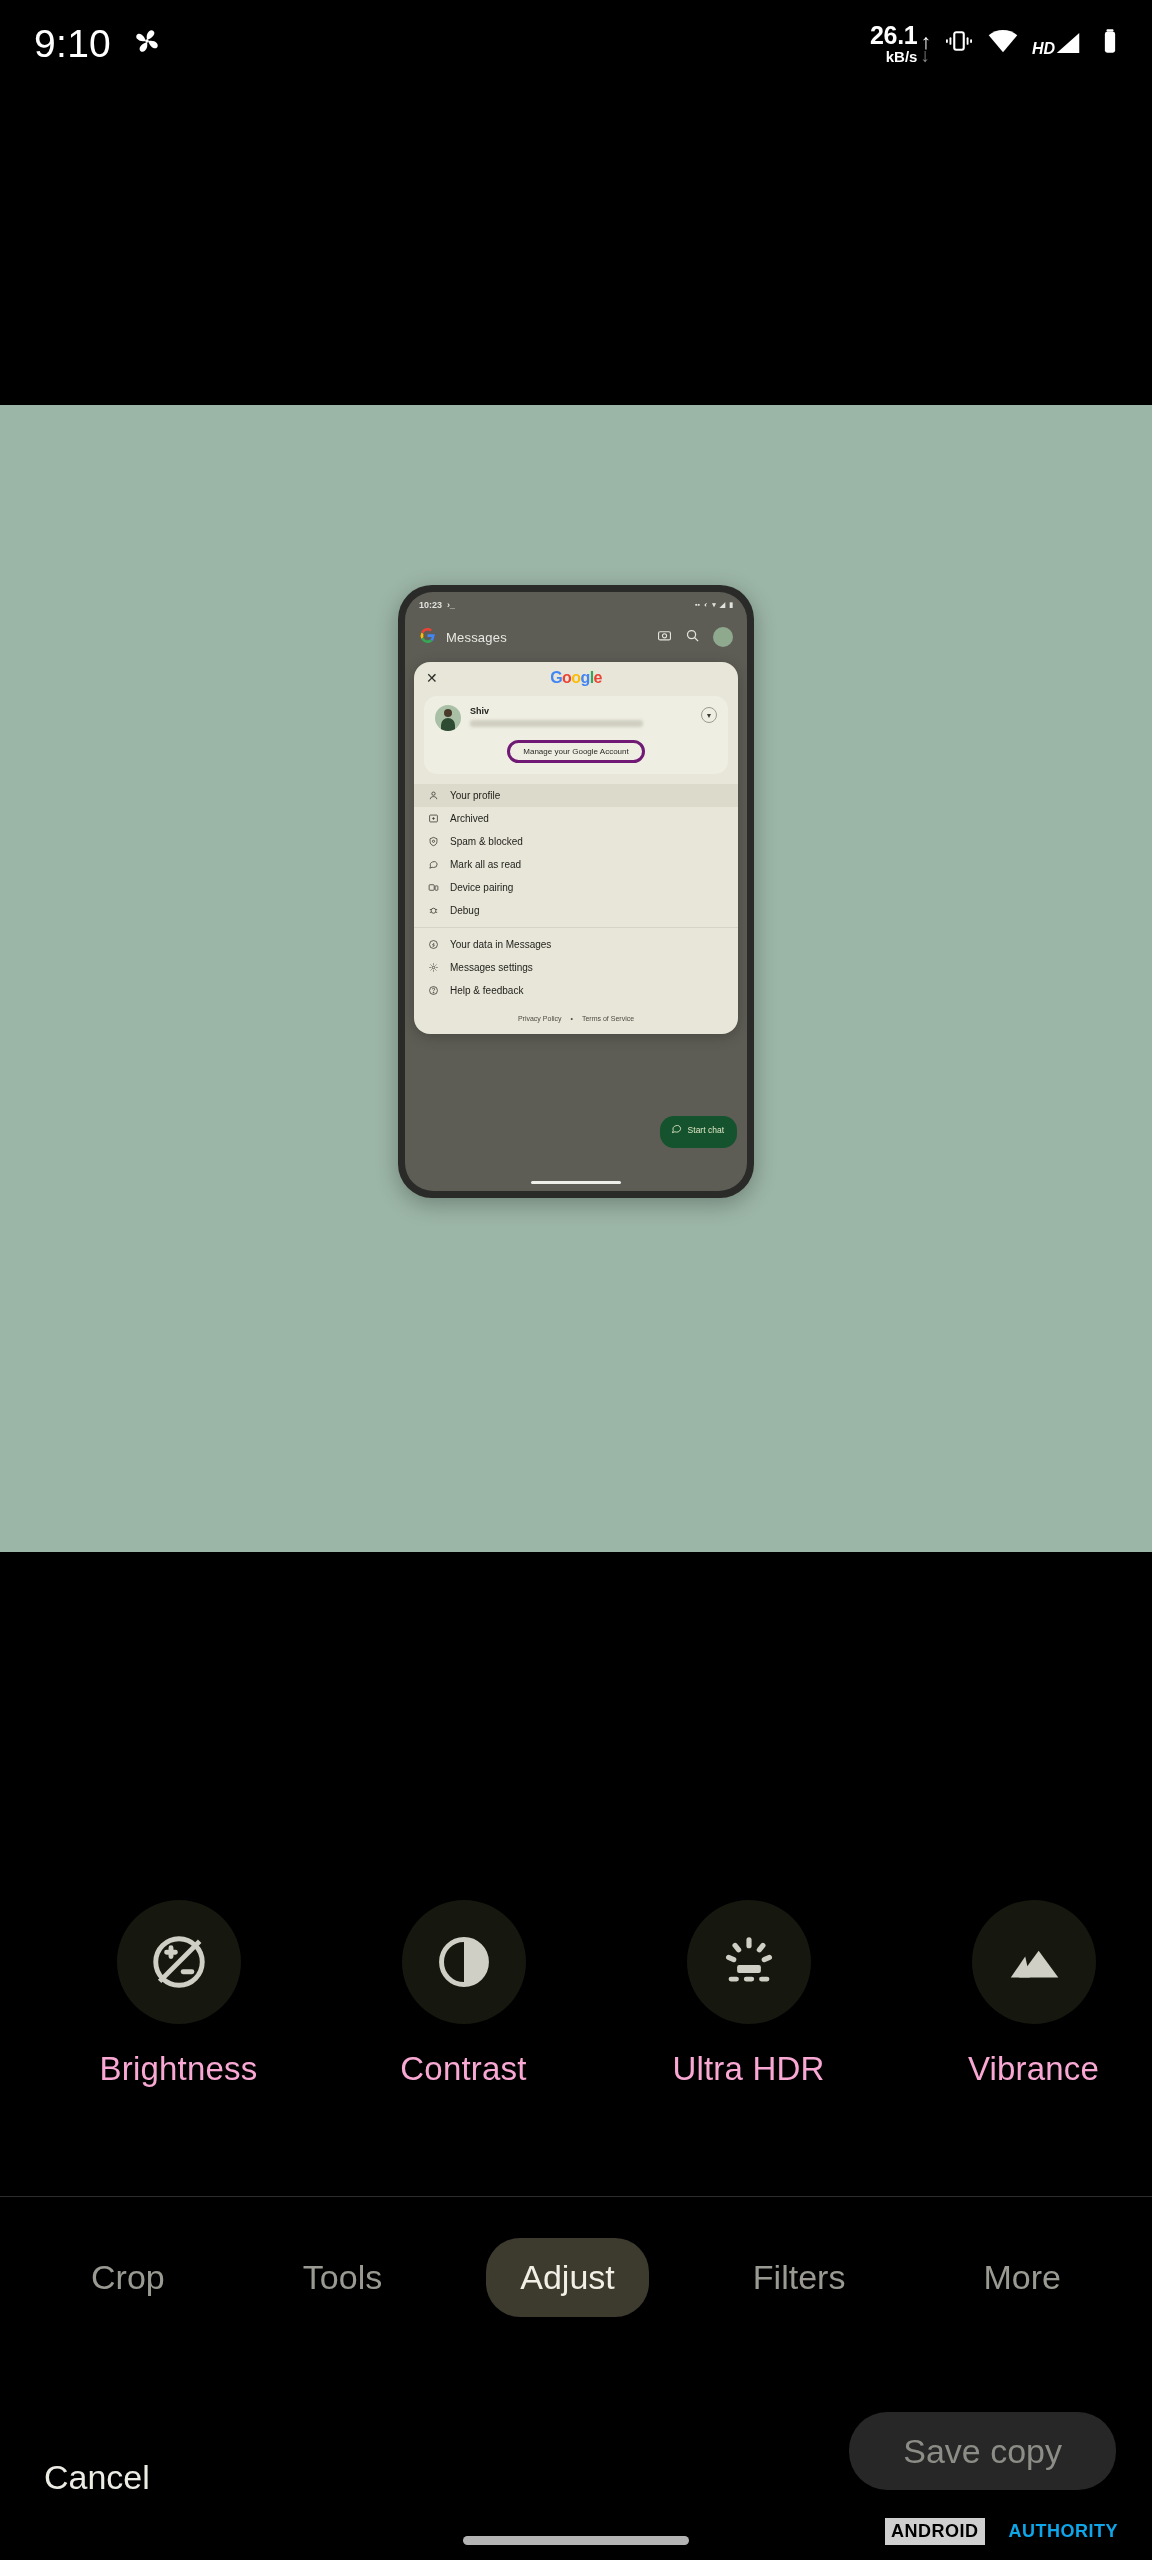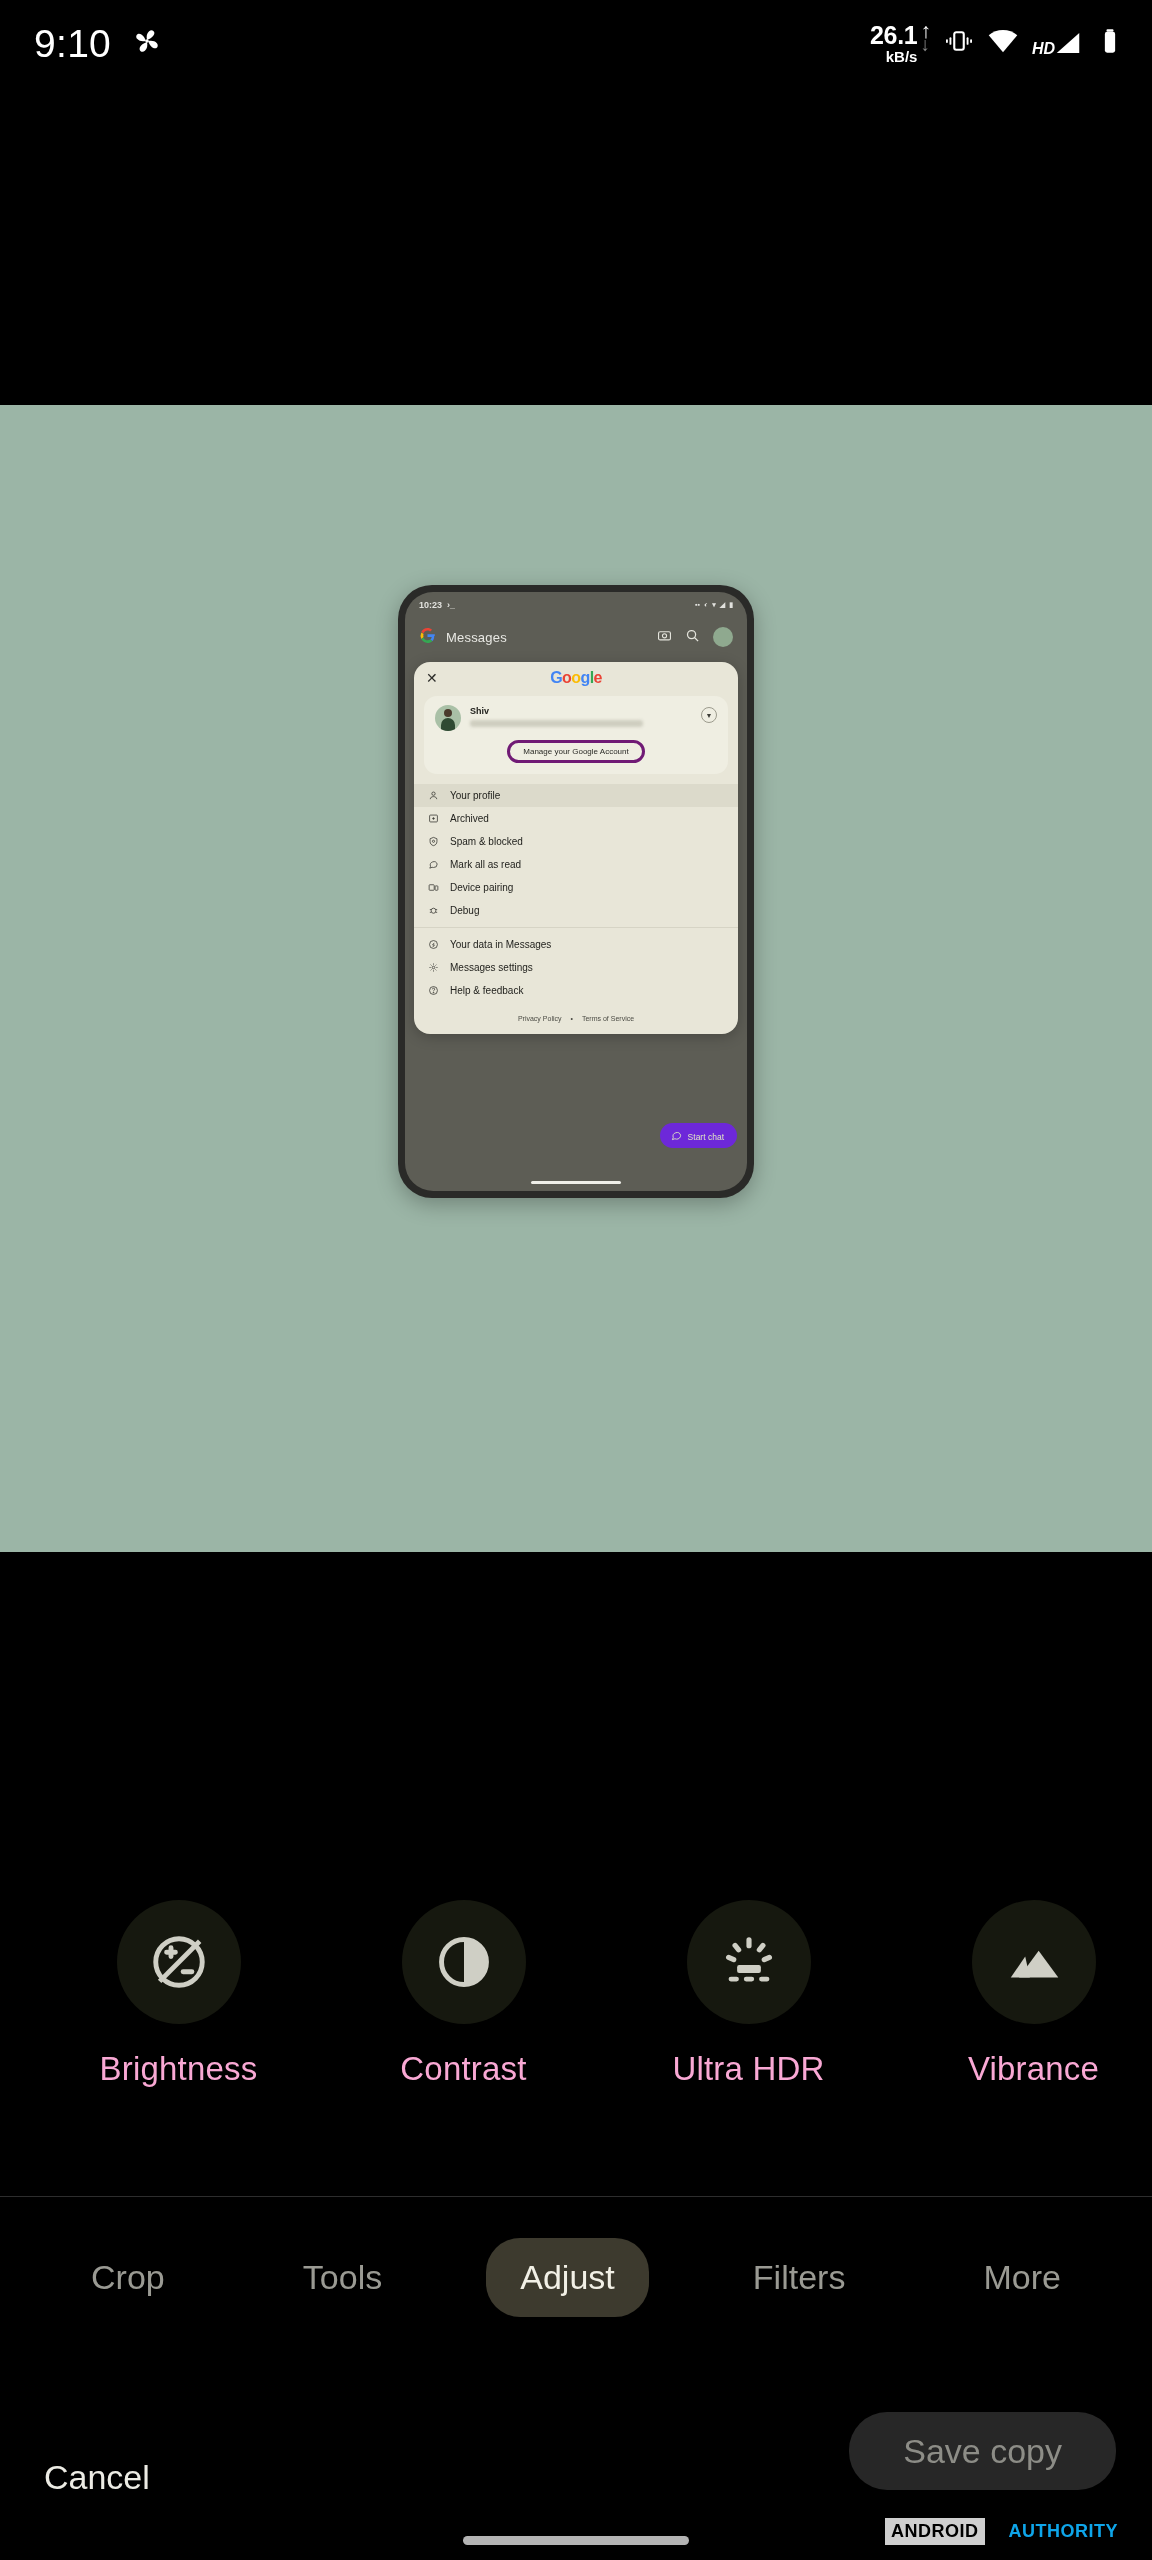--- a/index.html
+++ b/index.html
@@ -15,21 +15,21 @@
   
   .statusbar {
     position:absolute; top:0; left:0; width:1152px; height:86px;
     display:flex; align-items:center; justify-content:space-between;
     padding:0 28px 0 34px;
     color:#ffffff;
   }
   .sb-left { display:flex; align-items:center; gap:20px; }
   .sb-clock { font-size:39px; letter-spacing:0.3px; font-weight:400; line-height:1; }
   .sb-right { display:flex; align-items:center; gap:13px; }
-  .net-speed { display:flex; align-items:flex-start; gap:2px; }
+  .net-speed { display:flex; align-items:flex-end; gap:2px; }
   .net-nums { display:flex; flex-direction:column; align-items:flex-end; line-height:1; }
   .net-val { font-size:25px; font-weight:600; letter-spacing:-0.3px; }
   .net-unit { font-size:15px; font-weight:600; margin-top:1px; }
   .net-arrows { display:flex; flex-direction:column; line-height:0.75; margin-left:1px; }
   .net-arrows span { font-size:21px; }
   .net-arrows .dn { color:#8a8a8a; font-size:19px; }
 
   
   .canvas {
     position:absolute; left:0; top:405px; width:1152px; height:1147px;
@@ -136,22 +136,22 @@
     width:23px;height:23px;border-radius:50%;flex:none;
     display:flex;align-items:center;justify-content:center;font-size:9px;color:#fff;
   }
   .msg-body { flex:1; min-width:0; }
   .msg-name { font-size:9px; font-weight:700; color:#efefe6; line-height:1.25; }
   .msg-snip { font-size:7.5px; color:#d8d8cd; line-height:1.45; margin-top:2px; }
   .msg-time { font-size:6.5px; color:#d8d8cd; flex:none; text-align:right; }
   .msg-date { font-size:11px; color:#eceae0; text-align:right; line-height:1; }
   .fab-startchat {
     position:absolute; right:10px; bottom:43px;
-    background:#6d28d9; color:#dfe4c4;
-    border-radius:14px; padding:7px 13px 5px 11px;
+    background:#14532d; color:#dfe4c4;
+    border-radius:14px; padding:7px 13px 12px 11px;
     display:flex; align-items:center; gap:6px; font-size:8.5px;
   }
   .p-navbar {
     position:absolute; left:50%; transform:translateX(-50%);
     bottom:7px; width:90px; height:3px; border-radius:2px; background:#efefe9;
   }
   .blurwrap { filter:blur(0.55px); }
 
   
   .tools-strip {

